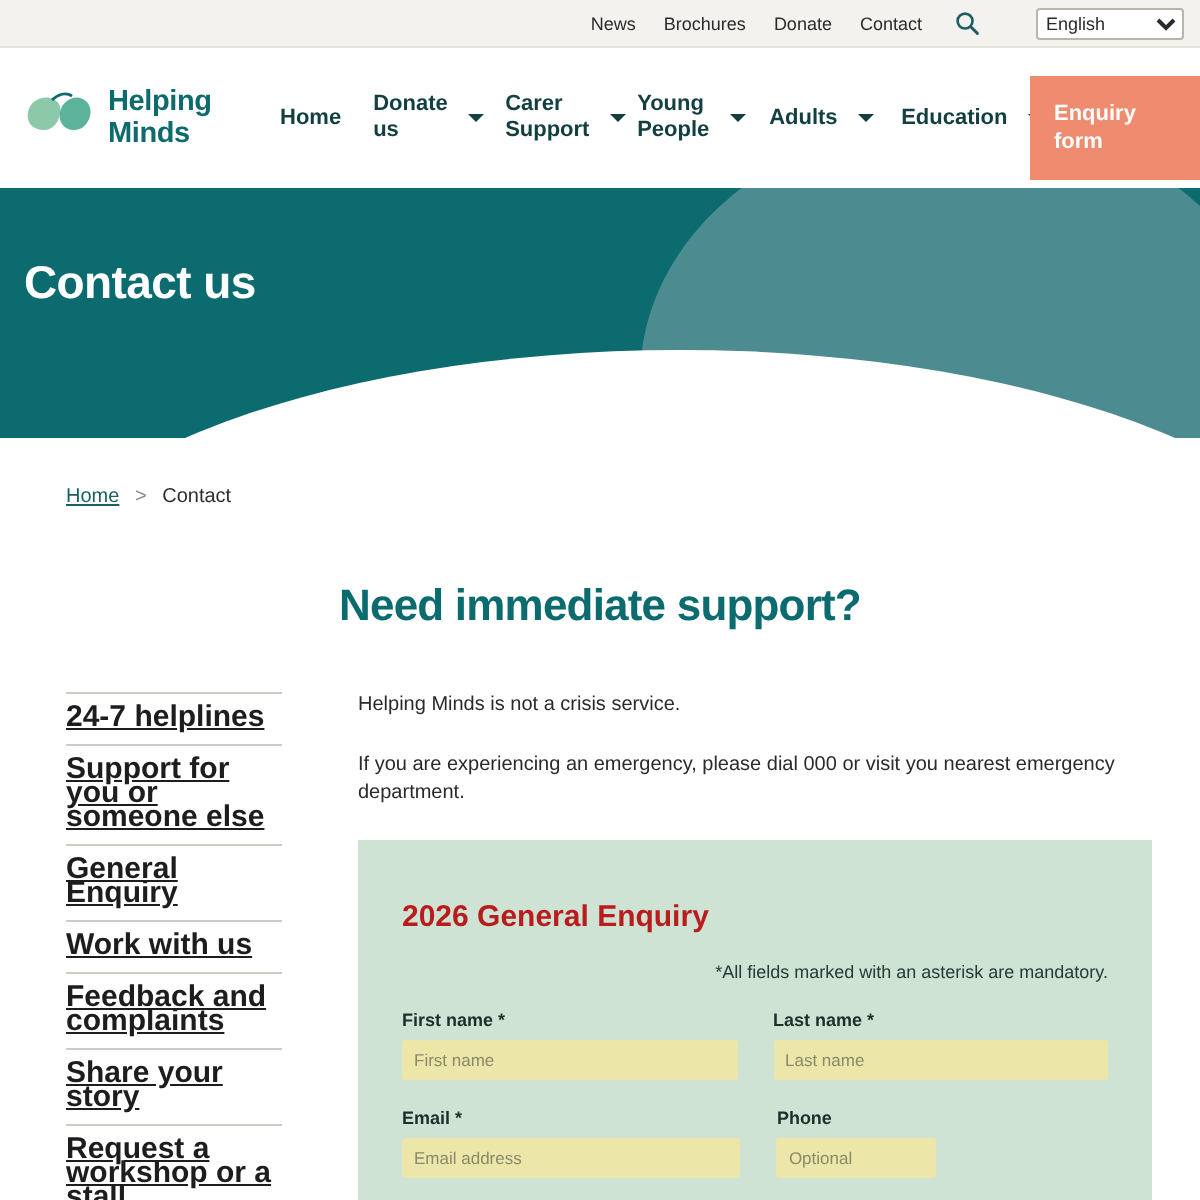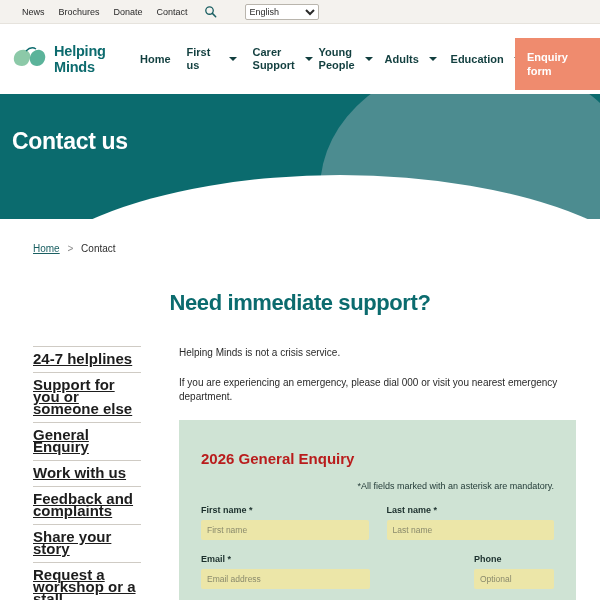--- a/index.html
+++ b/index.html
@@ -11,21 +11,21 @@
     font-family: "Liberation Sans", sans-serif;
   }
   body { position: relative; }
 
   
   .topbar {
     height: 24px;
     background: #f4f2ee;
     display: flex;
     align-items: center;
-    justify-content: flex-start;
+    justify-content: flex-end;
     padding: 0 8px;
     font-size: 9px;
     color: #2a2a2a;
     border-bottom: 1px solid #e6e3dd;
   }
   .topbar a {
     color: #2a2a2a;
     text-decoration: none;
     margin-left: 14px;
     white-space: nowrap;
@@ -210,24 +210,24 @@
     font-size: 15px;
     color: #b91c1c;
     font-weight: bold;
   }
   .mandatory-note {
     font-size: 9px;
     color: #243c38;
     margin: 0 0 14px 0;
     text-align: right;
   }
-  .field-row { display: flex; gap: 18px; margin-bottom: 14px; justify-content: space-between; }
+  .field-row { display: flex; gap: 18px; margin-bottom: 14px; }
   .field { display: flex; flex-direction: column; }
   .field.half { width: 48%; }
-  .field.small { width: 80px; margin-left: 42px; }
+  .field.small { width: 80px; }
   .field label {
     font-size: 9px;
     font-weight: bold;
     color: #1b2f2c;
     margin-bottom: 5px;
   }
   .req { color: #1b2f2c; font-weight: bold; }
   .field input {
     height: 20px;
     background: #ece6a8;
@@ -270,21 +270,21 @@
       </svg>
     </span>
     <span class="logo-text">Helping Minds</span>
   </div>
 
   <div class="nav">
     <div class="nav-item">
       <span class="label">Home</span>
     </div>
     <div class="nav-item">
-      <span class="label">First us</span>
+      <span class="label">Donate us</span>
       <span class="caret"></span>
     </div>
     <div class="nav-item">
       <span class="label">Carer Support</span>
       <span class="caret"></span>
     </div>
     <div class="nav-item">
       <span class="label">Young People</span>
       <span class="caret"></span>
     </div>

